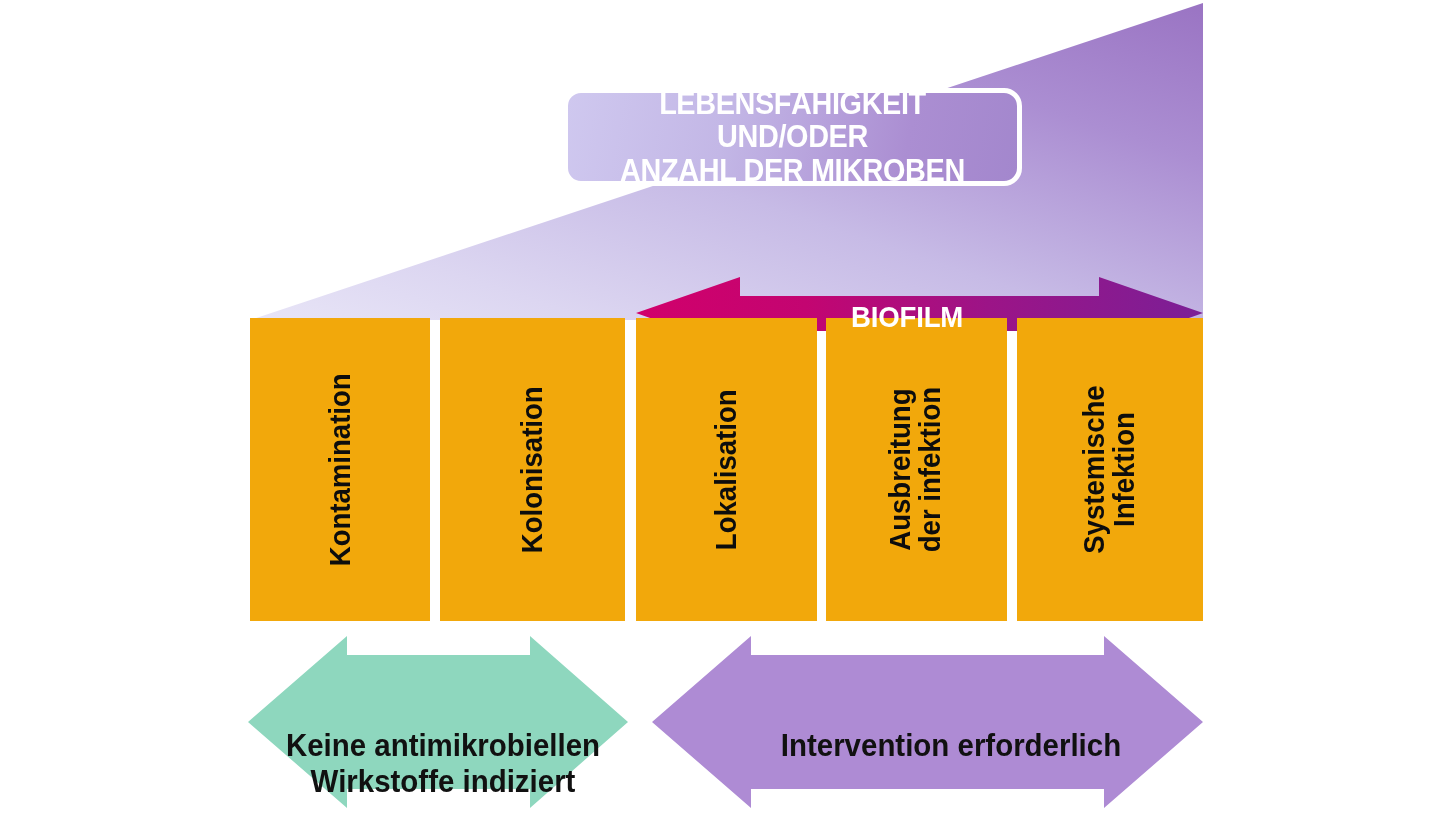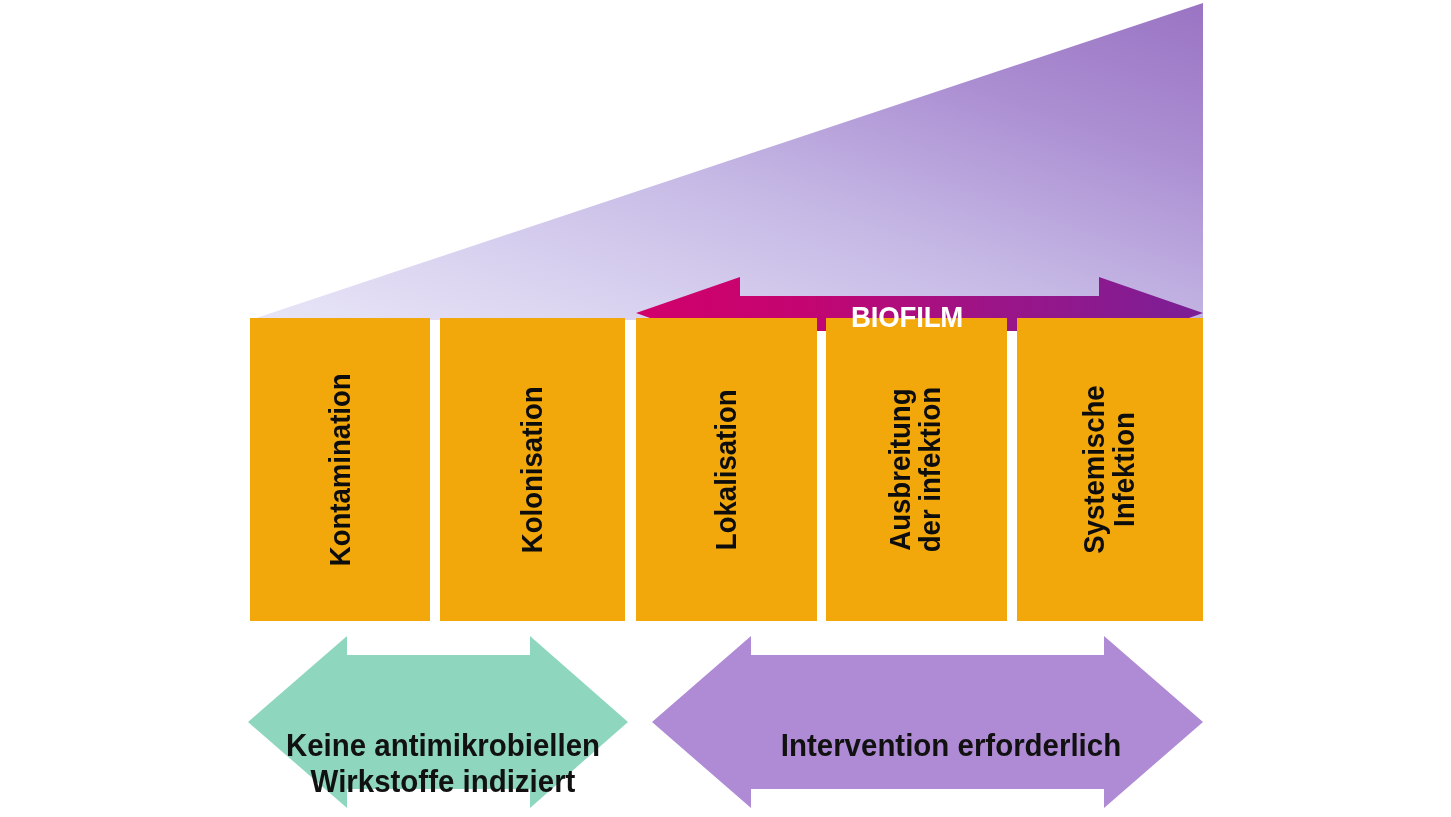--- a/index.html
+++ b/index.html
@@ -153,19 +153,23 @@
 der infektion</span>
   </div>
 
   <div class="stage-box" style="left:1017px; top:318px; width:186px; height:303px;">
     <span class="vlabel">Systemische
 Infektion</span>
   </div>
 
   <div class="biofilm-label">BIOFILM</div>
 
+  <div class="title-badge">
+    <div class="title-text">LEBENSFÄHIGKEIT UND/ODER
+ANZAHL DER MIKROBEN</div>
+  </div>
 
   <div class="caption left">Keine antimikrobiellen
 Wirkstoffe indiziert</div>
 
   <div class="caption right">Intervention erforderlich</div>
 
 </div>
 
 </body></html>

